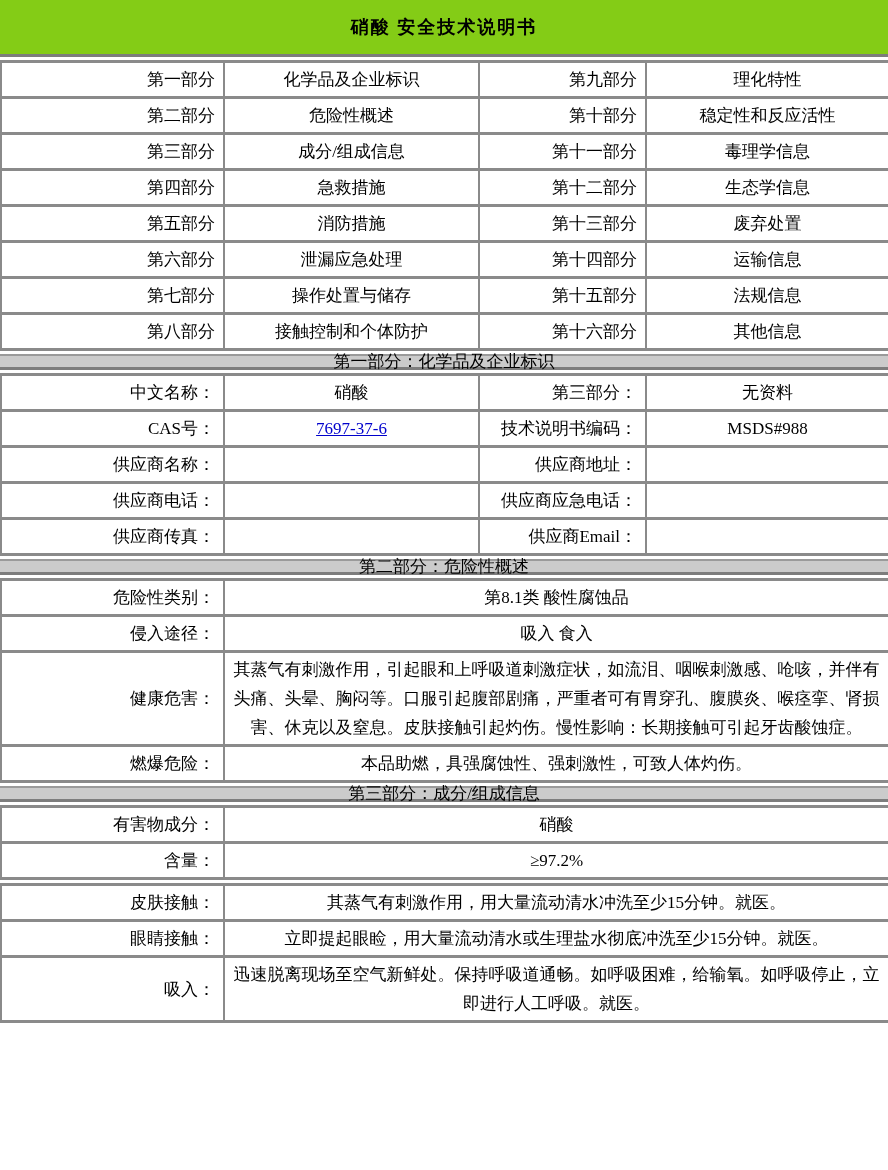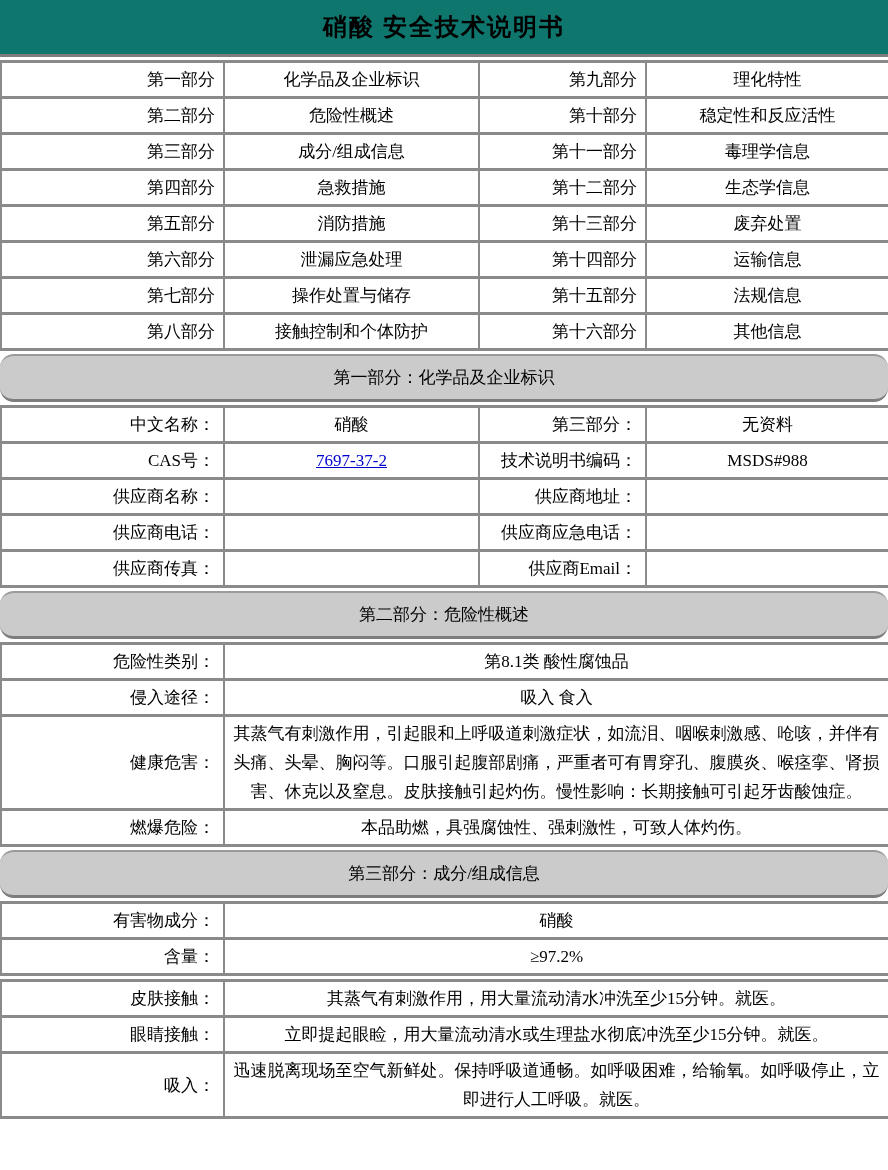--- a/index.html
+++ b/index.html
@@ -11,26 +11,26 @@
   }
   .page {
     position: relative;
     width: 888px;
     height: 1170px;
     overflow: hidden;
     background: #ffffff;
   }
   .title-band {
     height: 57px;
-    background: #0f766e;
+    background: #84cc16;
     border-bottom: 3px solid #7d7d7d;
     display: flex;
     align-items: center;
     justify-content: center;
-    font-size: 24px;
+    font-size: 18px;
     font-weight: bold;
     letter-spacing: 2px;
   }
   table.grid {
     width: 888px;
     border-collapse: collapse;
     table-layout: fixed;
     margin-top: 3px;
     background: #ffffff;
   }
@@ -47,30 +47,29 @@
     overflow: hidden;
   }
   td.lbl { text-align: right; margin-left: 17px; }
   td.val { text-align: center; }
   .c1 { width: 223px; }
   .c2 { width: 255px; }
   .c3 { width: 167px; }
   .c4 { width: 243px; }
   .cw { width: 665px; }
   .band {
-    height: 48px;
+    height: 16px;
     background: #cbcbcb;
     border-top: 2px solid #9a9a9a;
     border-bottom: 3px solid #7d7d7d;
     margin: 3px 0;
     display: flex;
     align-items: center;
     justify-content: center;
     font-size: 17px;
-    border-radius: 14px;
   }
   .link {
     color: #0000cc;
     text-decoration: underline;
     cursor: pointer;
   }
 </style>
 </head>
 <body>
 
@@ -159,21 +158,21 @@
         <tr>
           <td class="lbl"><span>中文名称：</span></td>
           <td class="val"><span>硝酸</span></td>
           <td class="lbl"><span>第三部分：</span></td>
           <td class="val"><span>无资料</span></td>
         </tr>
 
 
         <tr>
           <td class="lbl"><span>CAS号：</span></td>
-          <td class="val"><span class="link">7697-37-2</span></td>
+          <td class="val"><span class="link">7697-37-6</span></td>
           <td class="lbl"><span>技术说明书编码：</span></td>
           <td class="val"><span>MSDS#988</span></td>
         </tr>
 
         <tr>
           <td class="lbl"><span>供应商名称：</span></td>
           <td class="val"><span></span></td>
           <td class="lbl"><span>供应商地址：</span></td>
           <td class="val"><span></span></td>
         </tr>

